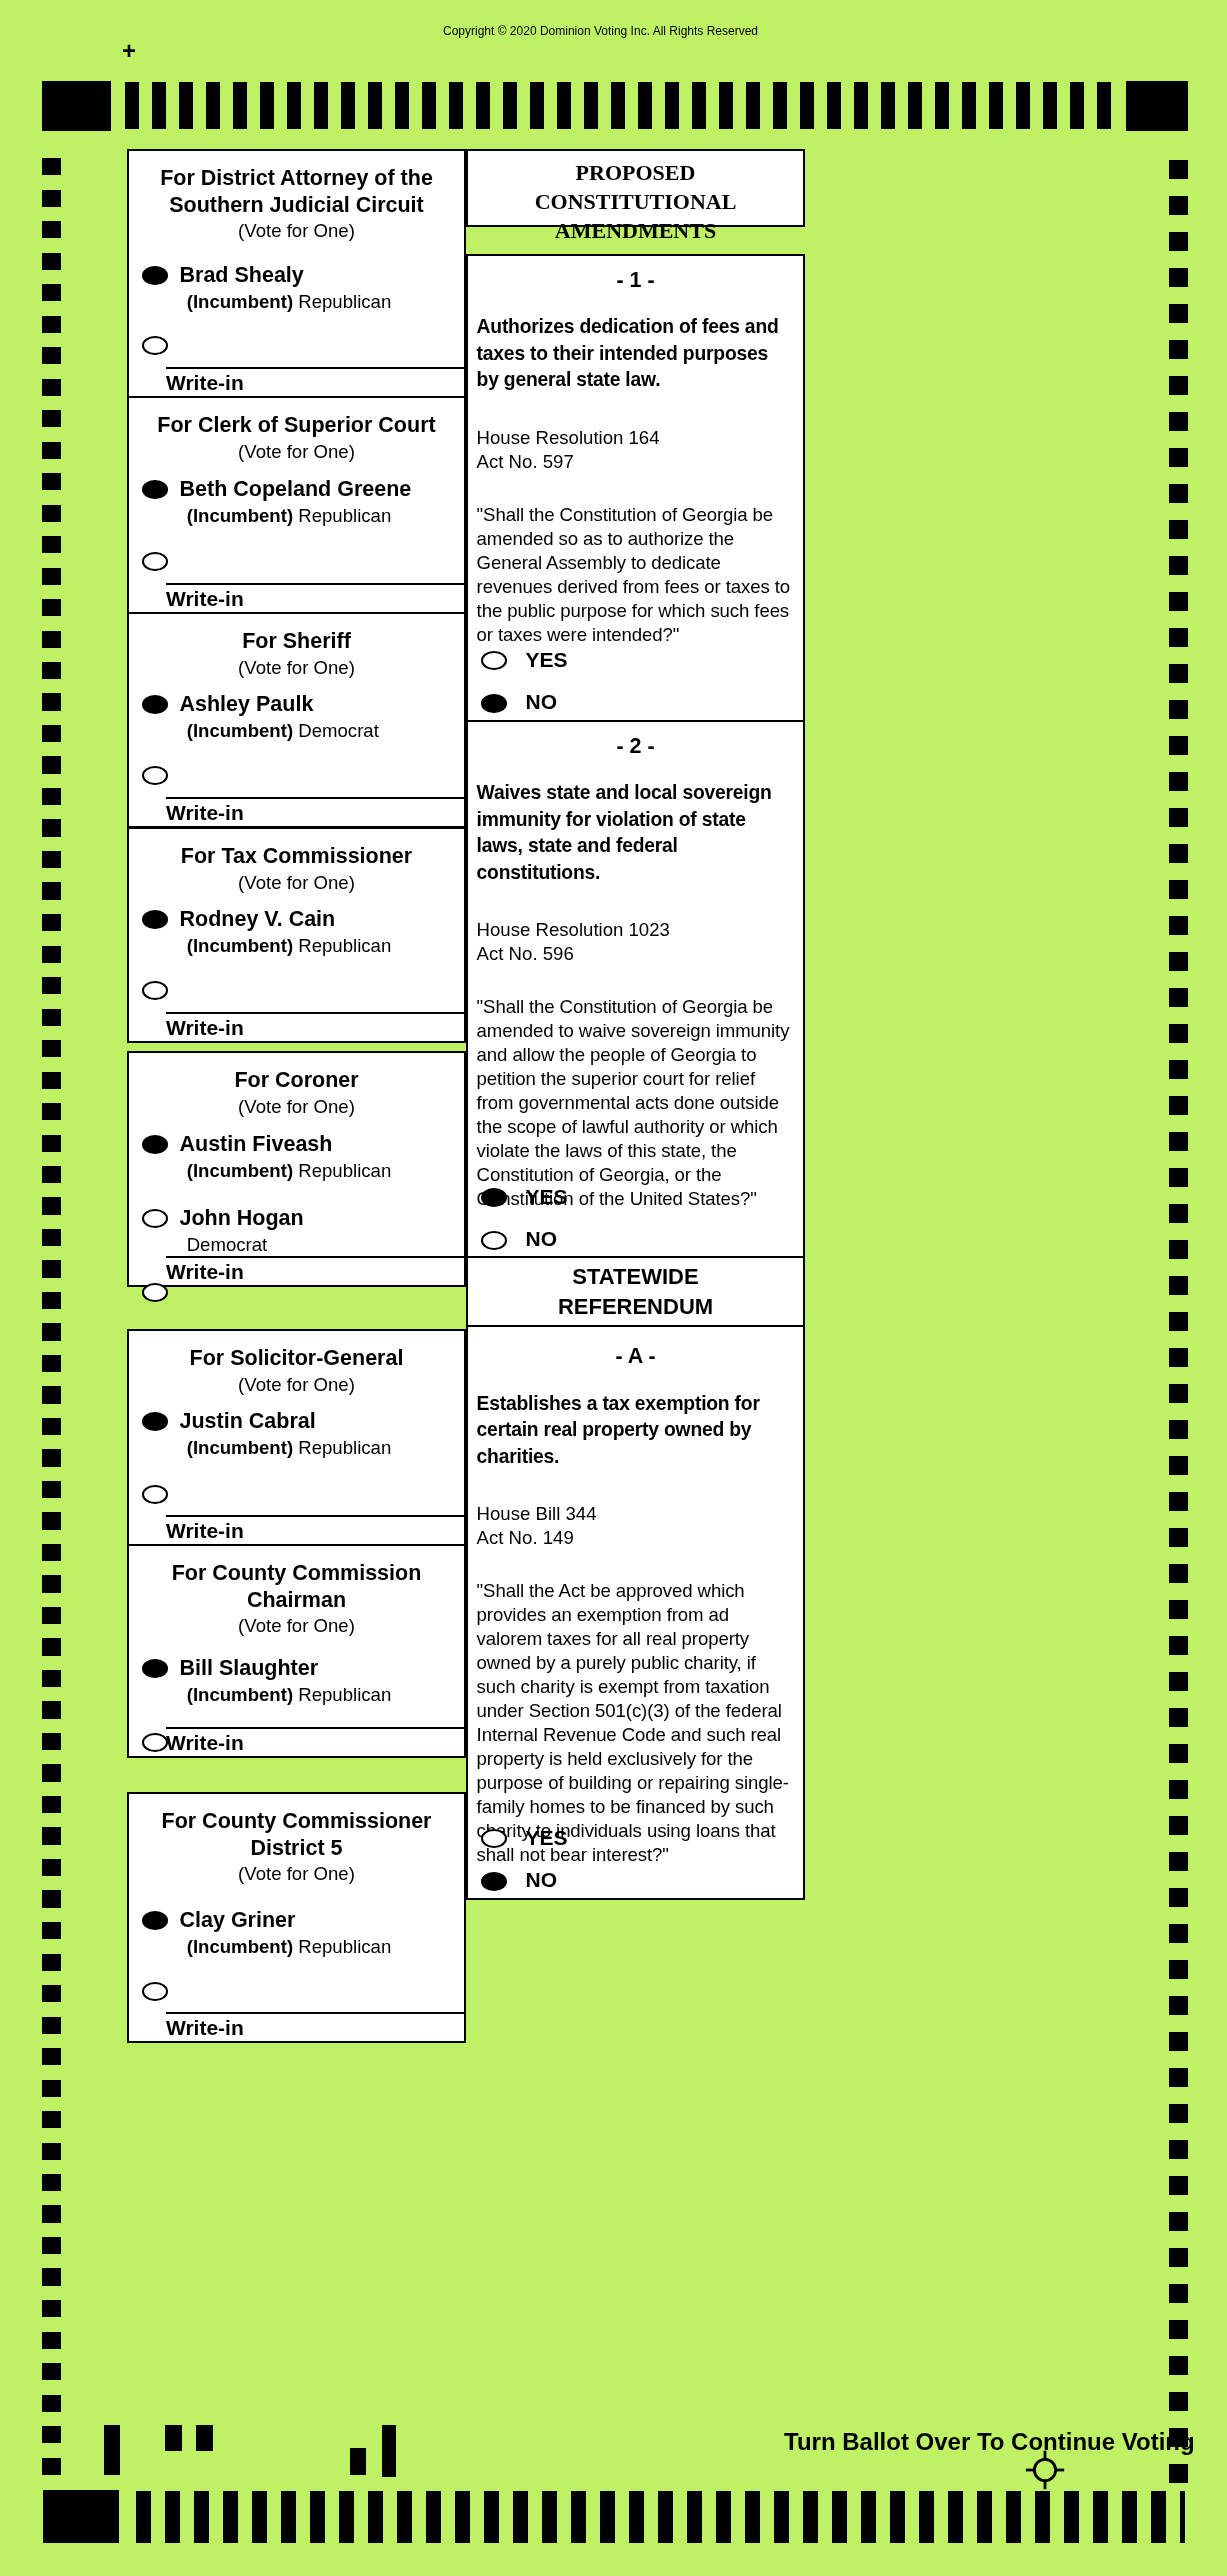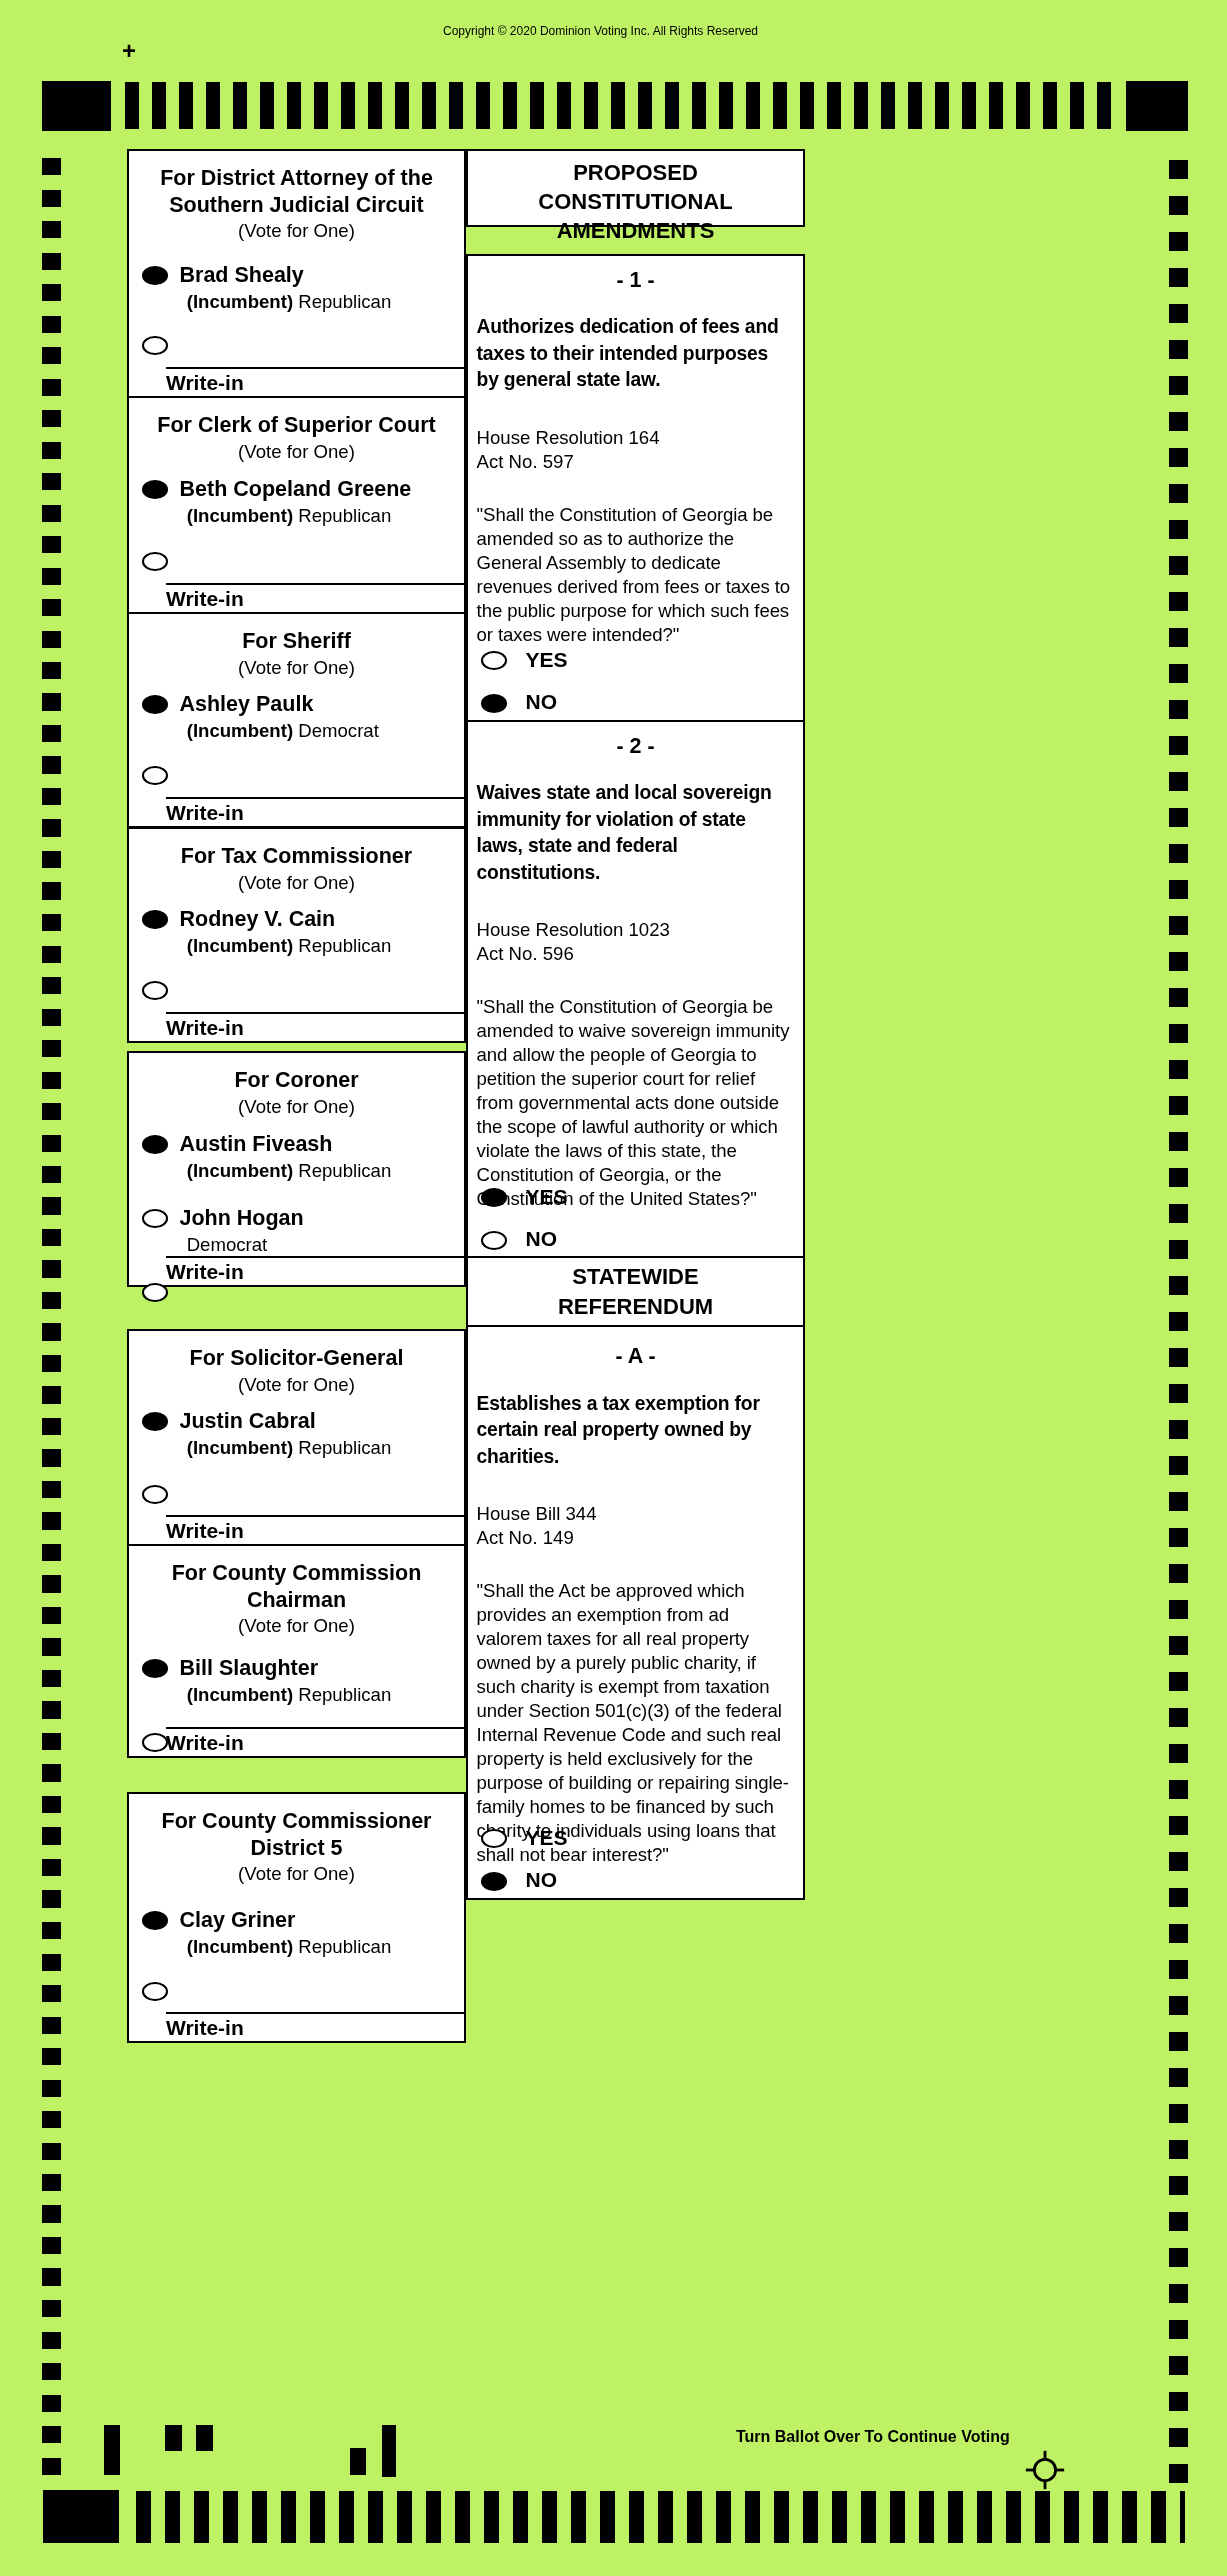--- a/index.html
+++ b/index.html
@@ -37,21 +37,21 @@
   .mhead{padding-top:10px;text-align:center;font-weight:bold;font-size:22px;line-height:29px;}
   .measure{padding:0 8.6px;}
   .m-num{text-align:center;font-weight:bold;font-size:21.5px;margin-top:11.5px;}
   .m-sum{font-weight:bold;font-size:19.3px;line-height:26.5px;margin-top:21.5px;letter-spacing:-0.2px;}
   .m-refs{font-size:18.6px;line-height:24px;margin-top:32px;}
   .m-q{font-size:18.6px;line-height:24px;margin-top:29px;letter-spacing:-0.1px;}
   .choices{position:absolute;left:13px;bottom:5.7px;}
   .choice{display:flex;align-items:center;gap:18.6px;}
   .choice + .choice{margin-top:18.6px;}
   .choice b{font-size:21px;}
-  .turn{position:absolute;left:736px;top:2428px;font-weight:bold;font-size:16px;}
+  .turn{position:absolute;left:784px;top:2428px;font-weight:bold;font-size:24px;}
   .mark20{position:absolute;left:395px;top:2434px;font-size:11.5px;font-weight:bold;
     transform:rotate(90deg);transform-origin:left top;}
   .crosshair{position:absolute;left:1023px;top:2448px;}
 </style>
 </head>
 <body>
 
 <div class="page">
 
   <div class="copyright">Copyright © 2020 Dominion Voting Inc. All Rights Reserved</div>
@@ -211,21 +211,21 @@
         <span class="cname">Clay Griner</span>
         <span class="cparty"><b>(Incumbent)</b> <span>Republican</span></span>
       </span>
     </div>
     <div class="cand" style="top:186px;">
       <span class="bubble"></span>
     </div>
     <div class="writein"><span>Write-in</span></div>
   </section>
 
-  <section class="box mcol" style="top:149px;height:78px;">
+  <section class="box mcol" style="top:149px;height:78px;font-family:Liberation Serif, serif;">
     <div class="mhead" style="padding-top:7.2px;">
       <div>PROPOSED</div>
       <div>CONSTITUTIONAL</div>
       <div>AMENDMENTS</div>
     </div>
   </section>
 
   <section class="box mcol measure" style="top:254px;height:468px;">
     <div class="m-num">- 1 -</div>
     <div class="m-sum">Authorizes dedication of fees and taxes to their intended purposes by general state law.</div>

